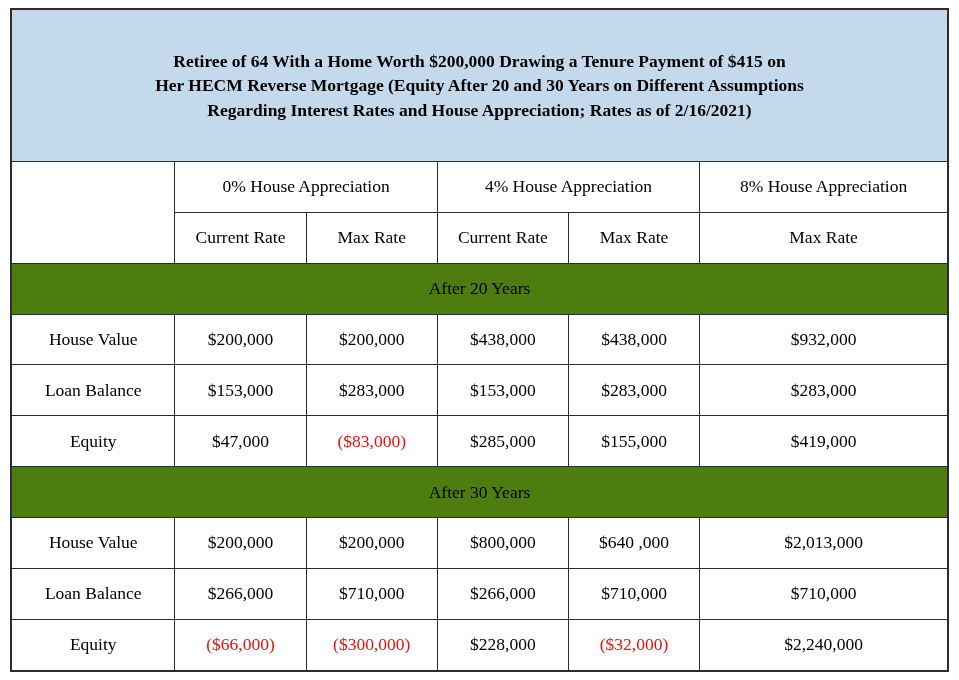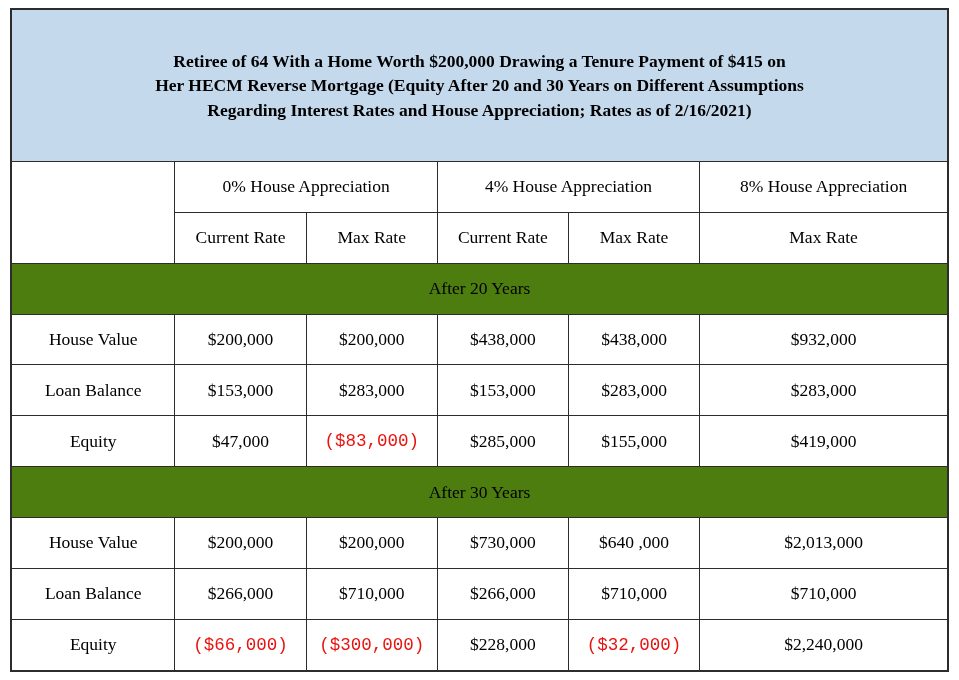--- a/index.html
+++ b/index.html
@@ -49,21 +49,20 @@
   td.section-band {
     background: #4d7c0f;
     font-size: 17.5px;
     padding: 8px 4px;
   }
   td.rowlabel {
     font-size: 17.5px;
   }
   .neg {
     color: #e8130f;
-    font-family: Liberation Mono, monospace;
   }
 </style>
 </head>
 <body>
 
 <div id="table-wrap">
   <table class="data-table">
     <colgroup>
       <col style="width:17.5%">
       <col style="width:14%">
@@ -122,21 +121,21 @@
         <td>$419,000</td>
       </tr>
 
       <tr>
         <td class="section-band" colspan="6">After 30 Years</td>
       </tr>
       <tr>
         <td class="rowlabel">House Value</td>
         <td>$200,000</td>
         <td>$200,000</td>
-        <td>$730,000</td>
+        <td>$800,000</td>
         <td>$640 ,000</td>
         <td>$2,013,000</td>
       </tr>
       <tr>
         <td class="rowlabel">Loan Balance</td>
         <td>$266,000</td>
         <td>$710,000</td>
         <td>$266,000</td>
         <td>$710,000</td>
         <td>$710,000</td>

